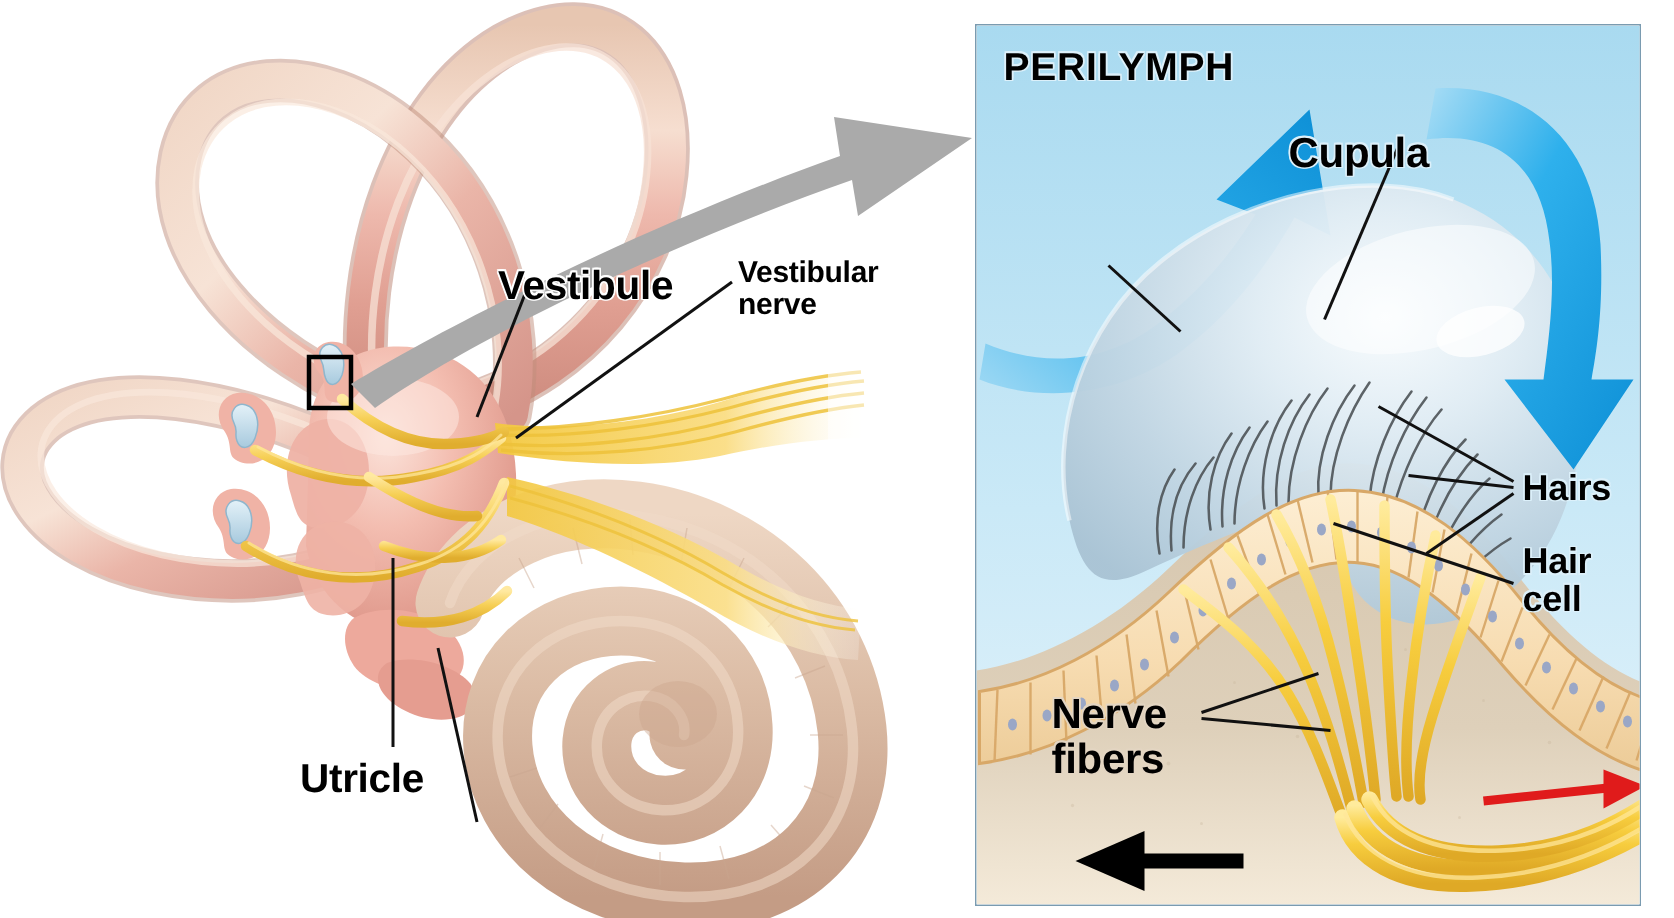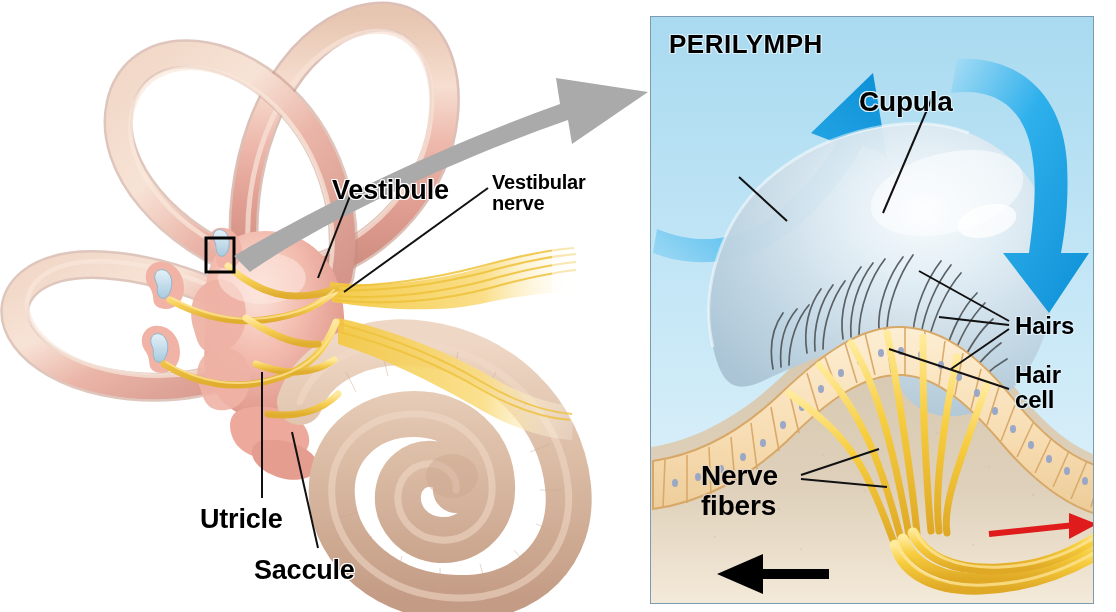--- a/index.html
+++ b/index.html
@@ -249,21 +249,20 @@
       </g>
     </svg>
 
     <div class="lbl" style="left:332px; top:176px; font-size:27px;">Vestibule</div>
 
     <div class="lbl" style="left:492px; top:172px; font-size:20px;">Vestibular
 nerve</div>
 
     <div class="lbl" style="left:200px; top:505px; font-size:27px;">Utricle</div>
 
-    <div class="lbl" style="left:254px; top:556px; font-size:27px;">Saccule</div>
   </div>
 
   <div class="panel" id="right-panel">
 
     <svg id="right-art" width="458" height="586" viewBox="0 0 458 586">
       <defs>
         <linearGradient id="peri" x1="0" y1="0" x2="0" y2="1">
           <stop offset="0%" stop-color="#a9daf0"></stop>
           <stop offset="55%" stop-color="#cae9f7"></stop>
           <stop offset="100%" stop-color="#e6f4fb"></stop>

